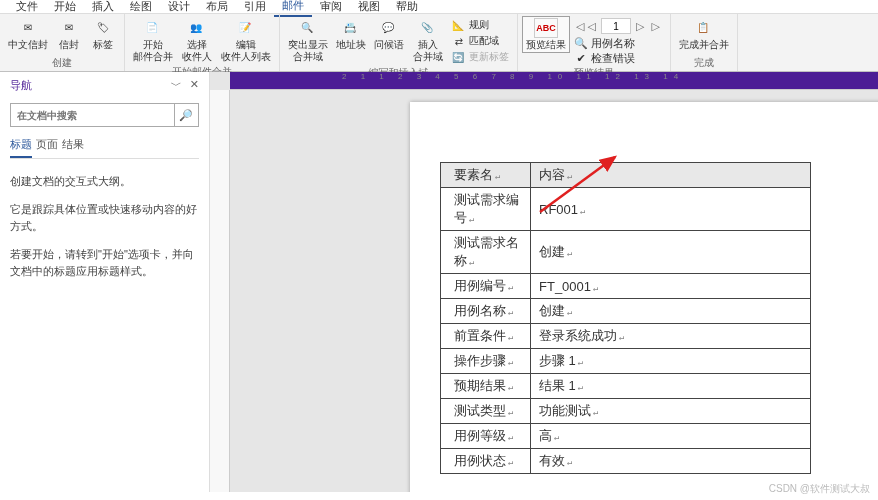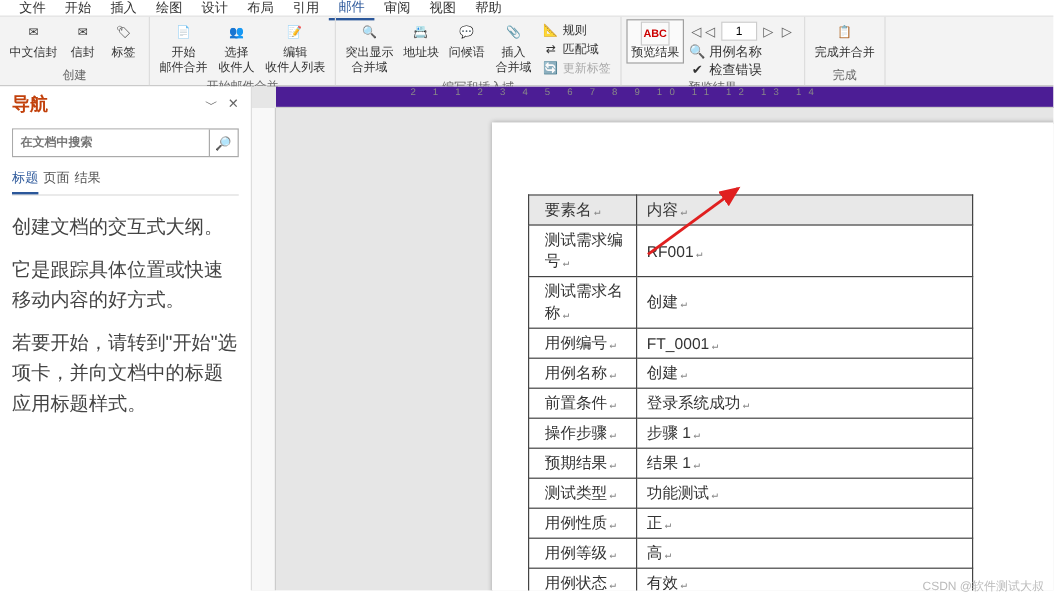--- a/index.html
+++ b/index.html
@@ -17,29 +17,29 @@
 .rgroup-label { text-align: center; font-size: 10px; color: #666; padding-bottom: 1px; }
 .smallcol { display: flex; flex-direction: column; font-size: 10px; gap: 2px; padding: 2px 4px; }
 .smallrow { display: flex; align-items: center; gap: 3px; cursor: pointer; }
 .smallrow .sic { width: 14px; height: 14px; display: flex; align-items: center; justify-content: center; }
 .navrow { display: flex; align-items: center; gap: 3px; padding: 2px 4px; }
 .navrow span { padding: 0 2px; cursor: pointer; color: #666; }
 .navrow input { width: 30px; height: 16px; font-size: 10px; text-align: center; border: 1px solid #ccc; }
 .workspace { display: flex; height: calc(100% - 80px); }
 .navpane { width: 210px; border-right: 1px solid #ddd; padding: 6px 10px; background: #fff; }
 .navpane-header { display: flex; justify-content: space-between; align-items: center; margin-bottom: 10px; }
-.navpane-title { font-size: 15px; font-weight: 700; color: #c2410c; }
+.navpane-title { font-size: 11px; font-weight: 400; color: #4c1d95; }
 .navpane-ctrl { display: flex; gap: 8px; color: #666; }
 .searchbox { display: flex; border: 1px solid #aaa; height: 24px; margin-bottom: 10px; }
 .searchbox input { flex: 1; border: none; padding: 0 6px; font-size: 10px; outline: none; font-weight: bold; }
 .searchbox .sbtn { width: 24px; display: flex; align-items: center; justify-content: center; border-left: 1px solid #aaa; cursor: pointer; }
 .navtabs { display: flex; gap: 4px; border-bottom: 1px solid #ddd; margin-bottom: 14px; }
 .navtabs span { padding-bottom: 4px; font-size: 11px; cursor: pointer; color: #555; }
 .navtabs span.active { color: #2b579a; border-bottom: 2px solid #2b579a; }
-.navhelp { font-size: 16px; color: #444; line-height: 1.6; }
+.navhelp { font-size: 11px; color: #444; line-height: 1.6; }
 .navhelp p { margin-bottom: 10px; }
 .docarea { flex: 1; background: #e6e6e6; position: relative; overflow: hidden; }
 .vruler { position: absolute; left: 0; top: 18px; width: 20px; bottom: 0; background: #f8f8f8; border-right: 1px solid #ccc; }
 .hruler { position: absolute; left: 20px; top: 0; right: 0; height: 18px; background: #4c1d95; border-bottom: 1px solid #ccc; font-size: 8px; color: #888; overflow: hidden; white-space: nowrap; padding-left: 112px; letter-spacing: 6px; }
 .page { position: absolute; left: 200px; top: 30px; width: 700px; height: 900px; background: #fff; box-shadow: 0 0 4px rgba(0,0,0,0.3); }
 .doctable { position: absolute; left: 30px; top: 60px; border-collapse: collapse; font-size: 13px; }
 .doctable td { border: 1px solid #444; padding: 3px 8px; height: 22px; }
 .doctable td.col1 { width: 90px; padding-left: 13px; }
 .doctable td.col2 { width: 280px; }
 .doctable thead td { background: #e8e8e8; }
@@ -246,24 +246,20 @@
             </tr>
             <tr>
               <td class="col1">预期结果<span class="cr">↵</span></td>
               <td class="col2">结果 1<span class="cr">↵</span></td>
             </tr>
             <tr>
               <td class="col1">测试类型<span class="cr">↵</span></td>
               <td class="col2">功能测试<span class="cr">↵</span></td>
             </tr>
             <tr>
-              <td class="col1">用例性质<span class="cr">↵</span></td>
-              <td class="col2">正<span class="cr">↵</span></td>
-            </tr>
-            <tr>
               <td class="col1">用例等级<span class="cr">↵</span></td>
               <td class="col2">高<span class="cr">↵</span></td>
             </tr>
             <tr>
               <td class="col1">用例状态<span class="cr">↵</span></td>
               <td class="col2">有效<span class="cr">↵</span></td>
             </tr>
           </tbody>
       </table>
     </div>

